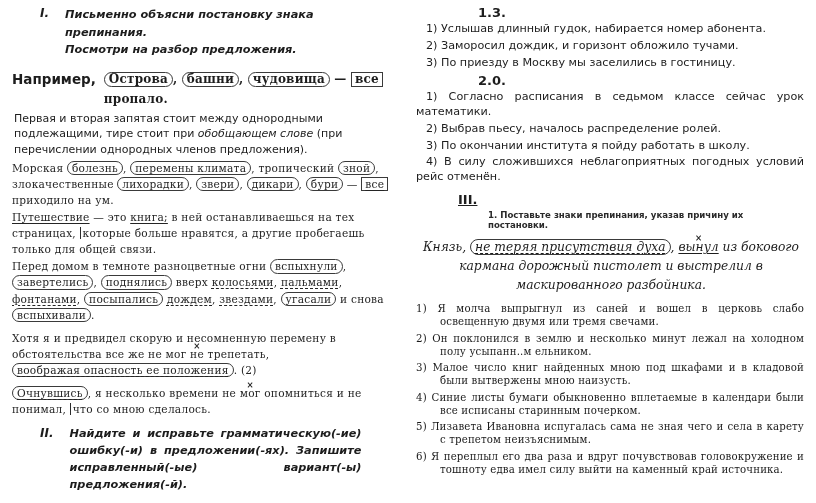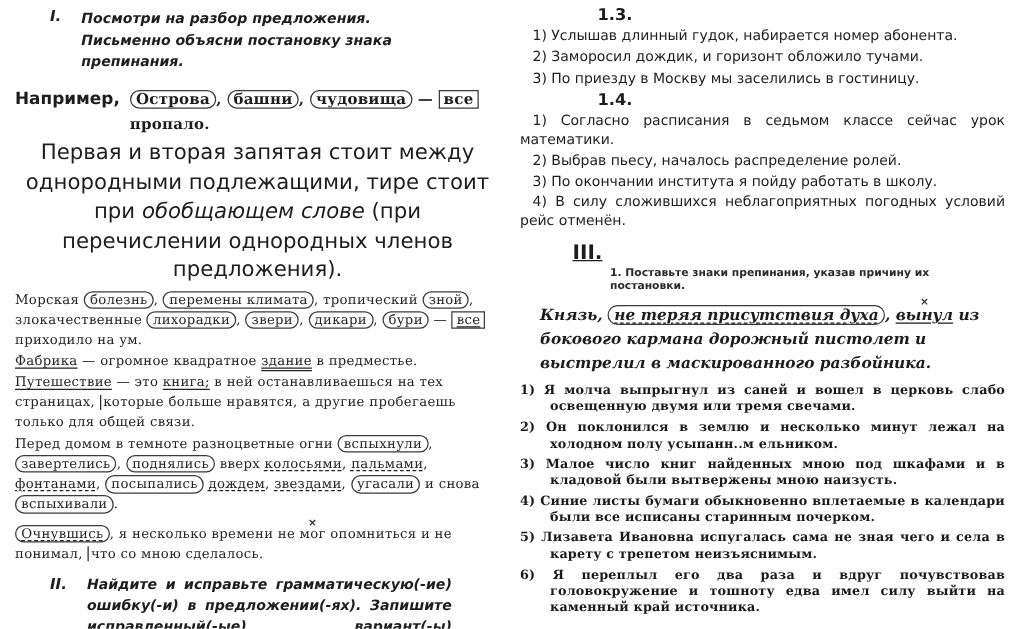--- a/index.html
+++ b/index.html
@@ -17,38 +17,38 @@
   .rnum{font-weight:bold;font-style:italic;font-size:12px;flex:0 0 auto;}
   .head-lines{font-style:italic;font-weight:bold;font-size:11.3px;line-height:1.55;}
   .head2-text{font-style:italic;font-weight:bold;font-size:11.3px;line-height:1.5;
     text-align:justify;margin:0;width:292px;}
 
   .example-row{display:flex;align-items:flex-start;gap:8px;margin:8px 0 2px 0;}
   .ex-label{font-weight:bold;font-size:13.5px;margin-top:4px;flex:0 0 auto;}
   .serif{font-family:"DejaVu Serif",serif;}
   .ex1{font-size:12px;font-weight:bold;letter-spacing:.2px;line-height:1.7;margin-top:2px;}
 
-  .explain{font-size:17px;line-height:1.38;margin:2px 0 3px 2px;text-align:center;}
+  .explain{font-size:11px;line-height:1.38;margin:2px 0 3px 2px;}
 
   .samples{font-size:10.6px;font-weight:normal;letter-spacing:.25px;line-height:1.52;color:#242424;}
   .samples p{margin:1px 0;}
   .samples p.sp-top{margin-top:7px;}
 
   .head2{margin-top:9px;}
 
   .g-label{font-weight:bold;font-size:11.3px;margin:3px 0 1px 50px;}
   .right-group .g-label{margin-left:62px;font-size:13px;}
   .right-group .li{font-size:11.2px;line-height:1.32;margin:2px 0;text-align:justify;text-indent:10px;}
   .li{margin:0;}
   .li-num{white-space:pre;}
 
-  .t3-label{font-weight:bold;font-size:16px;text-decoration:underline;margin:7px 0 1px 42px;}
+  .t3-label{font-weight:bold;font-size:13px;text-decoration:underline;margin:7px 0 1px 42px;}
   .t3-instr{font-weight:bold;font-size:8.6px;margin:3px 0 6px 72px;color:#2a2a2a;}
-  .t3-ex{font-style:italic;font-weight:bold;font-size:12.3px;line-height:1.55;margin:8px 2px 7px 16px;}
-  .t3-list .li{font-weight:bold;font-size:10.2px;line-height:1.3;letter-spacing:.15px;
+  .t3-ex{font-style:italic;font-weight:normal;font-size:12.3px;line-height:1.55;margin:8px 2px 7px 4px;text-align:center;}
+  .t3-list .li{font-weight:normal;font-size:10.2px;line-height:1.3;letter-spacing:.15px;
     text-align:justify;margin:3px 0;padding-left:24px;text-indent:-24px;
     font-family:"DejaVu Serif",serif;color:#1a1a1a;}
 
   
   .seg-oval{display:inline-block;border:1.3px solid #3a3a3a;border-radius:11px;padding:0 4px;line-height:1.15;}
   .seg-box{display:inline-block;border:1.3px solid #3a3a3a;padding:0 3px;line-height:1.15;}
   .seg-u{text-decoration:underline;text-underline-offset:2px;}
   .seg-uu{text-decoration:underline double;text-underline-offset:2px;}
   .seg-dash{text-decoration:underline dashed;text-decoration-thickness:1px;text-underline-offset:2px;}
   .seg-it{font-style:italic;}
@@ -60,37 +60,37 @@
 </head>
 <body>
 
 <div class="page">
 
   <div class="col col-left">
 
     <div class="head-row">
       <span class="rnum">I.</span>
       <div class="head-lines">
+        <div>Письменно объясни постановку знака препинания.</div>
         <div>Посмотри на разбор предложения.</div>
-        <div>Письменно объясни постановку знака препинания.</div>
       </div>
     </div>
 
     <div class="example-row">
       <span class="ex-label">Например,</span>
       <span class="serif ex1"><span class="seg-oval">Острова</span><span>, </span><span class="seg-oval">башни</span><span>, </span><span class="seg-oval">чудовища</span><span> — </span><span class="seg-box">все</span><span> пропало.</span></span>
     </div>
 
     <p class="explain"><span>Первая и вторая запятая стоит между однородными подлежащими, тире стоит при </span><span class="seg-it">обобщающем слове</span><span> (при перечислении однородных членов предложения).</span></p>
 
     <div class="samples serif">
       <p><span>Морская </span><span class="seg-oval">болезнь</span><span>, </span><span class="seg-oval">перемены климата</span><span>, тропический </span><span class="seg-oval">зной</span><span>, злокачественные </span><span class="seg-oval">лихорадки</span><span>, </span><span class="seg-oval">звери</span><span>, </span><span class="seg-oval">дикари</span><span>, </span><span class="seg-oval">бури</span><span> — </span><span class="seg-box seg-u">все</span><span> приходило на ум.</span></p>
-      <p><span class="seg-u">Фабрика</span><span> — огромное квадратное </span><span class="seg-uu">здание</span><span> в предместье.</span></p>
       <p><span class="seg-u">Путешествие</span><span> — это </span><span class="seg-u">книга;</span><span> в ней останавливаешься на тех страницах, </span><span class="seg-vbar">которые</span><span> больше нравятся, а другие пробегаешь только для общей связи.</span></p>
       <p><span>Перед домом в темноте разноцветные огни </span><span class="seg-oval">вспыхнули</span><span>, </span><span class="seg-oval">завертелись</span><span>, </span><span class="seg-oval">поднялись</span><span> вверх </span><span class="seg-dash">колосьями</span><span>, </span><span class="seg-dash">пальмами</span><span>, </span><span class="seg-dash">фонтанами</span><span>, </span><span class="seg-oval">посыпались</span><span> </span><span class="seg-dash">дождем</span><span>, </span><span class="seg-dash">звездами</span><span>, </span><span class="seg-oval">угасали</span><span> и снова </span><span class="seg-oval">вспыхивали</span><span>.</span></p>
+      <p class="sp-top"><span>Хотя я и предвидел скорую и несомненную перемену в обстоятельства все же не мог </span><span class="seg-mark" data-mark="×">не</span><span> трепетать, </span><span class="seg-oval seg-dash">воображая опасность ее положения</span><span>. (2)</span></p>
       <p class="sp-top"><span class="seg-oval seg-dash">Очнувшись</span><span>, я несколько времени не </span><span class="seg-mark" data-mark="×">мог</span><span> опомниться и не понимал, </span><span class="seg-vbar">что</span><span> со мною сделалось.</span></p>
     </div>
 
     <div class="head-row head2">
       <span class="rnum">II.</span>
       <p class="head2-text">Найдите и исправьте грамматическую(-ие) ошибку(-и) в предложении(-ях). Запишите исправленный(-ые) вариант(-ы) предложения(-й).</p>
     </div>
 
   </div>
 
@@ -99,21 +99,21 @@
     <div class="group right-group">
       <div class="g-label">1.3.</div>
       <div>
           <p class="li"><span class="li-num">1) </span><span class="li-text">Услышав длинный гудок, набирается номер абонента.</span></p>
           <p class="li"><span class="li-num">2) </span><span class="li-text">Заморосил дождик, и горизонт обложило тучами.</span></p>
           <p class="li"><span class="li-num">3) </span><span class="li-text">По приезду в Москву мы заселились в гостиницу.</span></p>
         </div>
     </div>
 
     <div class="group right-group">
-      <div class="g-label">1.4.</div>
+      <div class="g-label">2.0.</div>
       <div>
           <p class="li"><span class="li-num">1) </span><span class="li-text">Согласно расписания в седьмом классе сейчас урок математики.</span></p>
           <p class="li"><span class="li-num">2) </span><span class="li-text">Выбрав пьесу, началось распределение ролей.</span></p>
           <p class="li"><span class="li-num">3) </span><span class="li-text">По окончании института я пойду работать в школу.</span></p>
           <p class="li"><span class="li-num">4) </span><span class="li-text">В силу сложившихся неблагоприятных погодных условий рейс отменён.</span></p>
         </div>
     </div>
 
     <div class="t3-label">III.</div>
     <div class="t3-instr">1. Поставьте знаки препинания, указав причину их постановки.</div>

